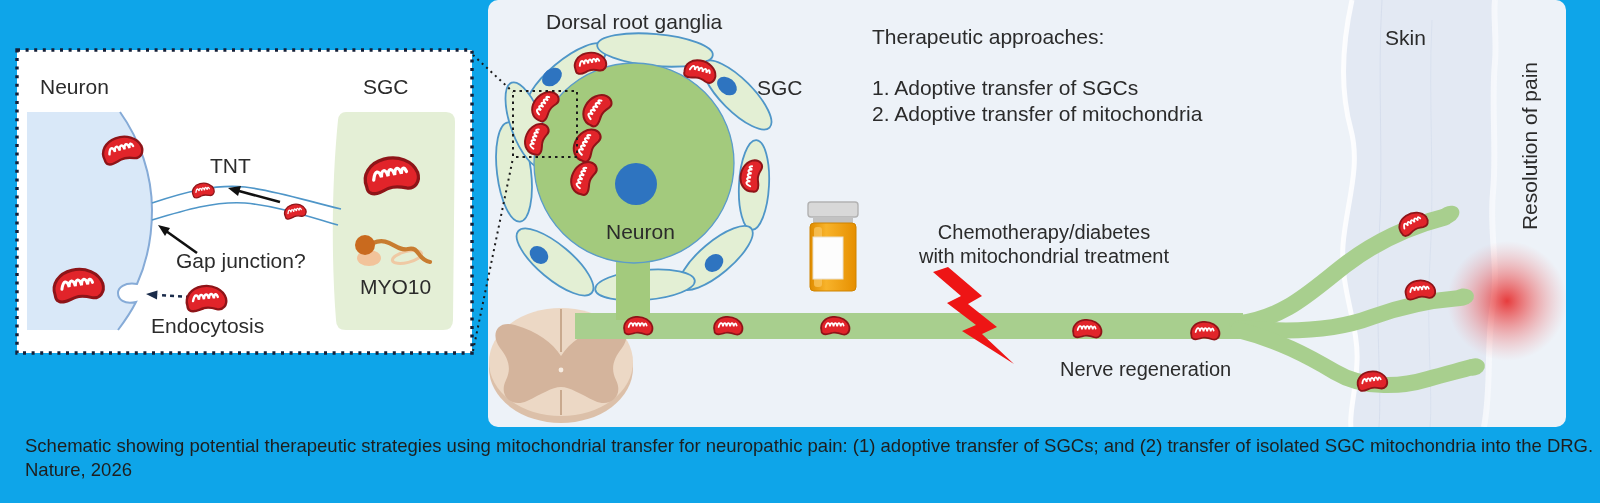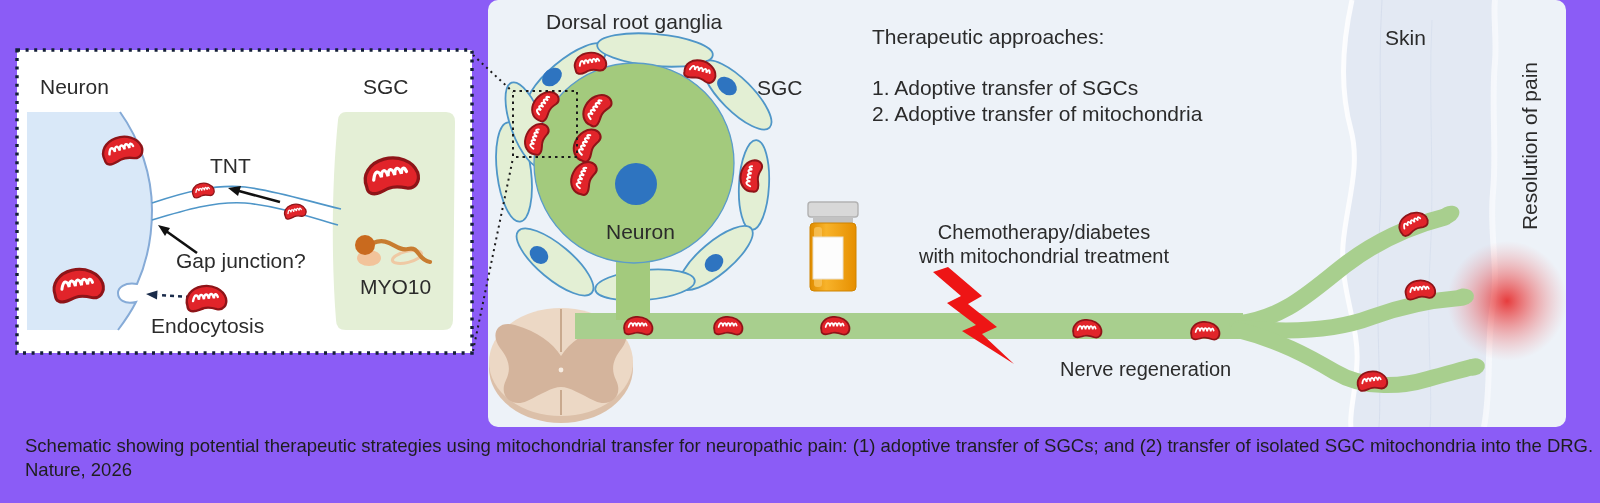--- a/index.html
+++ b/index.html
@@ -1,16 +1,16 @@
 <!DOCTYPE html>
 <html><head>
 <meta charset="utf-8">
 <style>
   html,body{margin:0;padding:0;background:#ffffff;}
-  .page{position:relative;width:1600px;height:503px;background:#8b5cf6;overflow:hidden;
+  .page{position:relative;width:1600px;height:503px;background:#0ea5e9;overflow:hidden;
         font-family:"Liberation Sans",sans-serif;}
   svg{display:block;}
   svg text{font-family:"Liberation Sans",sans-serif;fill:#2b2b2b;}
   .caption{width:1572px;padding:7px 8px 0 25px;font-family:"Liberation Sans",sans-serif;
            font-size:18.5px;line-height:1.32;color:#1e1e1e;}
 </style>
 </head>
 <body>
 
 <div class="page">

